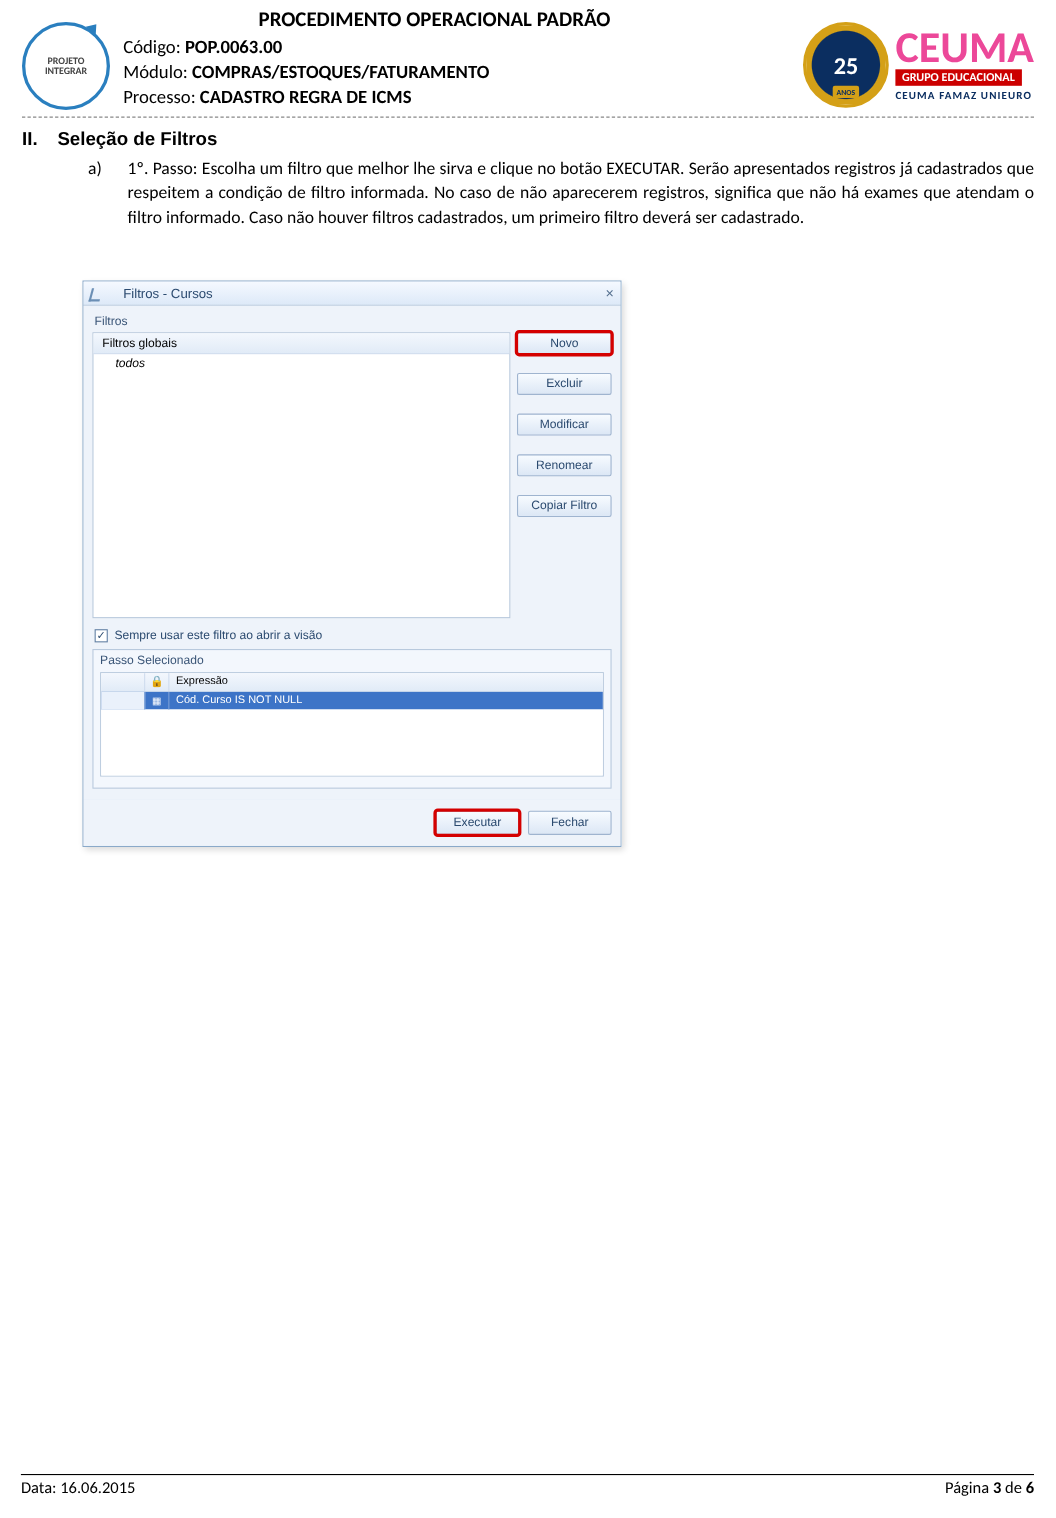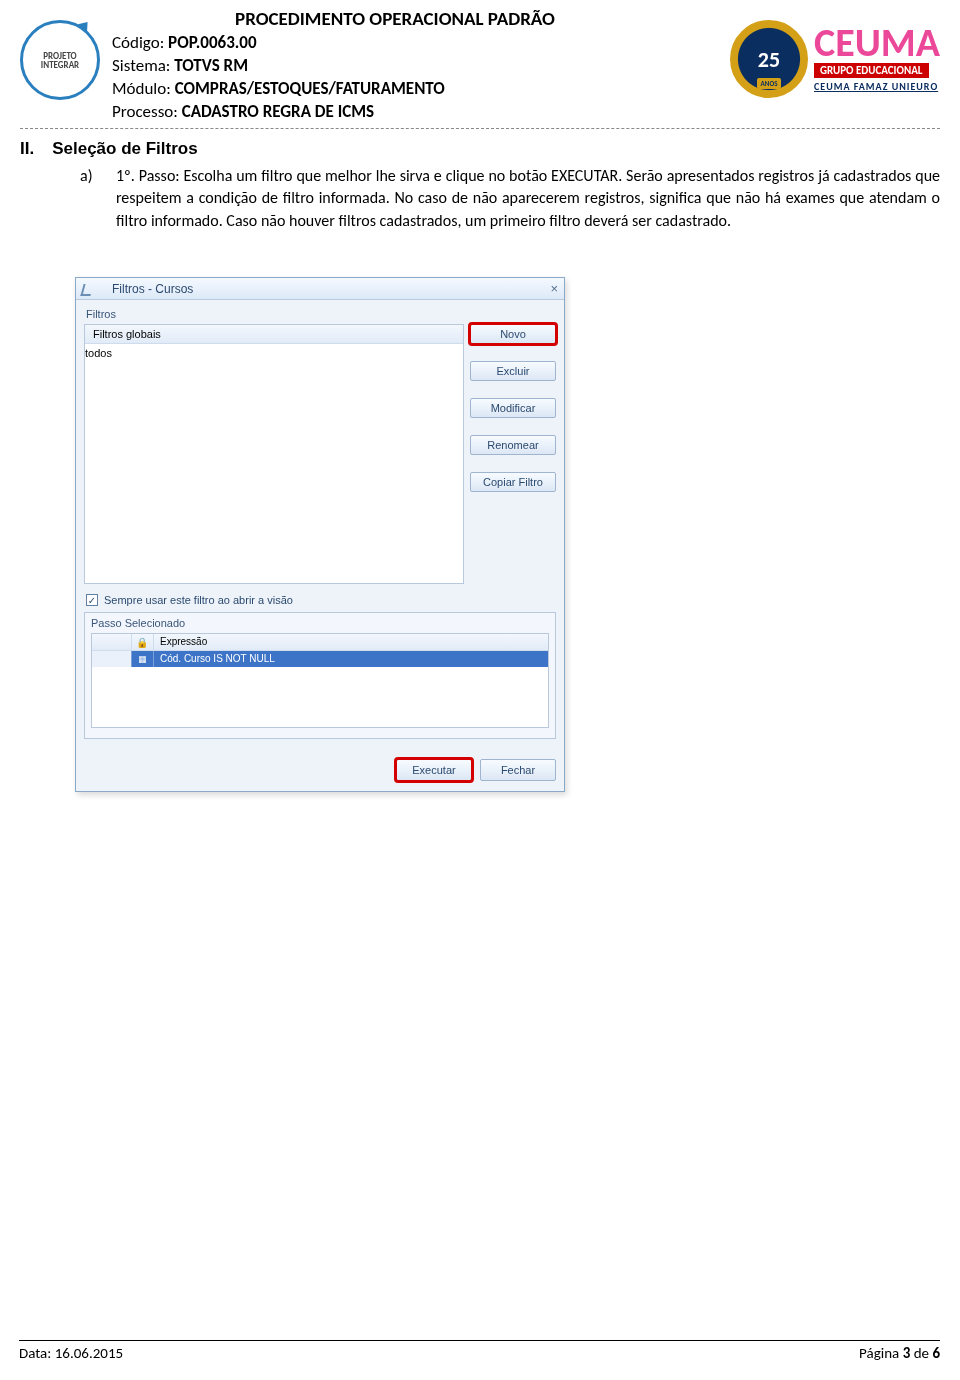--- a/index.html
+++ b/index.html
@@ -57,21 +57,21 @@
   .badge25::after{
     content:"ANOS";position:absolute;bottom:6px;font-size:7px;
     background:#d4a017;color:#0b2e60;padding:1px 4px;border-radius:2px;
   }
   .ceuma-box{
     display:flex;flex-direction:column;align-items:flex-start;
     font-weight:bold;
   }
   .ceuma-main{font-size:40px;color:#ec4899;line-height:0.9;}
   .ceuma-sub{background:#c00;color:#fff;font-size:11px;padding:1px 6px;margin-top:2px;}
-  .ceuma-line{font-size:10px;color:#0b2e60;letter-spacing:1px;margin-top:2px;text-decoration:underline;}
+  .ceuma-line{font-size:10px;color:#0b2e60;letter-spacing:1px;margin-top:2px;}
   .hr-dashed{
     border:none;border-top:1px dashed #888;margin:4px 0 10px 0;
   }
   
   .section-num{ font-weight:bold; font-size:17px; font-family:Arial,sans-serif;}
   .section-row{ display:flex; gap:18px; margin-bottom:6px;}
   .section-title{ font-weight:bold; font-size:17px; font-family:Arial,sans-serif;}
   .item-row{ display:flex; margin-left:60px; gap:18px; font-size:16px; line-height:1.4;}
   .item-letter{ min-width:18px;}
   .item-text{ text-align:justify;}
@@ -96,21 +96,21 @@
   .group-label{font-size:11px;color:#3a5577;margin:2px 0 4px 2px;}
   .filters-area{display:flex;gap:6px;}
   .filter-list{
     flex:1;border:1px solid #b8c9dd;background:#fff;height:260px;
     font-size:11px;
   }
   .filter-list .hdr{
     background:linear-gradient(#f3f7fd,#e1ebf7);
     padding:3px 8px;border-bottom:1px solid #cfdcee;
   }
-  .filter-list .row{padding:3px 0;}
+  .filter-list .row{padding:3px 20px;font-style:italic;}
   .btn-col{display:flex;flex-direction:column;gap:17px;width:86px;}
   .wbtn{
     border:1px solid #9fb4cf;background:linear-gradient(#f7fbff,#dce7f5);
     font-size:11px;text-align:center;padding:3px 0;border-radius:2px;color:#2b4a6f;
   }
   .redbox{outline:3px solid #d40000;outline-offset:-1px;}
   .chk-row{display:flex;align-items:center;gap:6px;font-size:11px;margin:10px 0 6px 2px;color:#2b4a6f;}
   .chk{width:12px;height:12px;border:1px solid #5f7ea3;background:#fff;display:inline-flex;align-items:center;justify-content:center;font-size:10px;color:#2b4a6f;}
   .sel-group{border:1px solid #b8c9dd;background:#f3f7fd;padding:4px 6px 10px 6px;}
   .sel-table{
@@ -145,21 +145,20 @@
 <div class="doc-header">
   <div class="logo-integrar">
     <div>
       <span>PROJETO</span><br>
       <span>INTEGRAR</span>
     </div>
   </div>
   <div class="header-text">
     <div class="title">PROCEDIMENTO OPERACIONAL PADRÃO</div>
     <p><span class="lbl">Código: </span><span class="val">POP.0063.00</span></p>
-    <p><span class="lbl">Sistema: </span><span class="val">TOTVS RM</span></p>
     <p><span class="lbl">Módulo: </span><span class="val">COMPRAS/ESTOQUES/FATURAMENTO</span></p>
     <p><span class="lbl">Processo: </span><span class="val">CADASTRO REGRA DE ICMS</span></p>
   </div>
   <div class="logo-right">
     <div class="badge25">
       <span>25</span>
     </div>
     <div class="ceuma-box">
       <div class="ceuma-main">CEUMA</div>
       <div class="ceuma-sub">GRUPO EDUCACIONAL</div>

